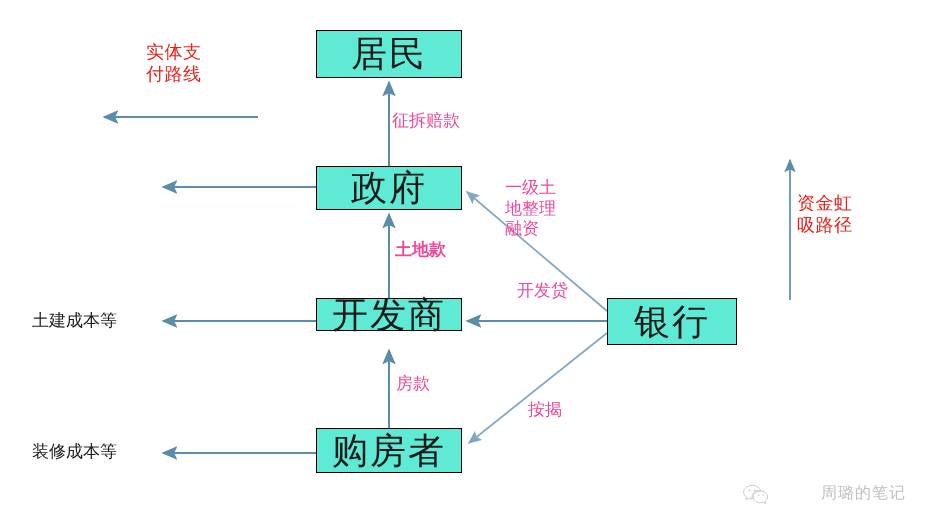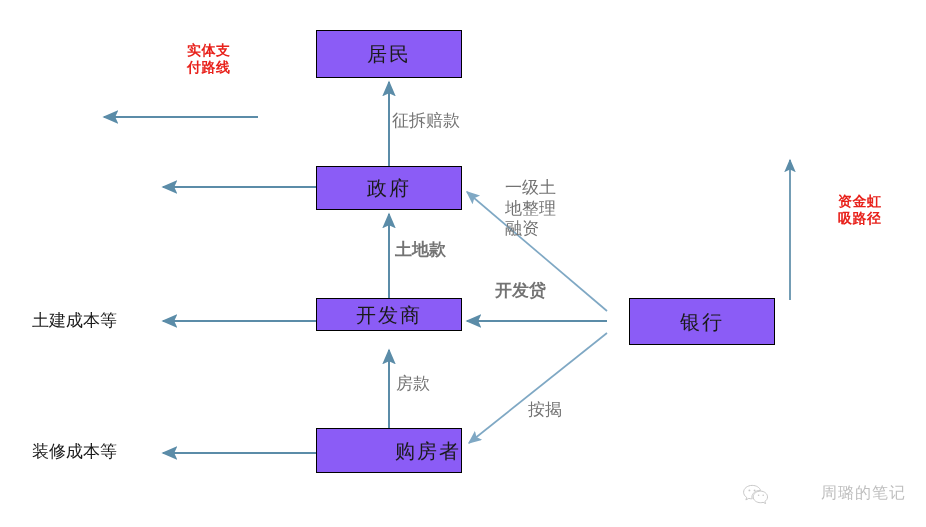--- a/index.html
+++ b/index.html
@@ -23,55 +23,54 @@
     left: 0;
     top: 0;
     width: 926px;
     height: 527px;
     pointer-events: none;
   }
   .node {
     position: absolute;
     box-sizing: border-box;
     border: 1.6px solid #000000;
-    background: #8b5cf6;
+    background: #5eead4;
     display: flex;
     align-items: center;
     justify-content: center;
-    font-size: 20px;
+    font-size: 36px;
     color: #1a1a1a;
     letter-spacing: 2px;
     line-height: 1;
     font-family: "Liberation Serif", "DejaVu Serif", serif;
   }
   .edge-label {
     position: absolute;
     font-size: 17px;
-    color: #737373;
+    color: #ec4899;
     line-height: 1.22;
     white-space: pre-line;
     font-family: "Liberation Serif", "DejaVu Serif", serif;
   }
   .sink-label {
     position: absolute;
     font-size: 17px;
     color: #1a1a1a;
     line-height: 1.3;
     white-space: pre-line;
     font-family: "Liberation Serif", "DejaVu Serif", serif;
   }
   .legend {
     position: absolute;
-    font-size: 14px;
-    font-weight: bold;
+    font-size: 18px;
+    font-weight: normal;
     line-height: 1.22;
     white-space: pre-line;
     letter-spacing: 0.5px;
     font-family: "Liberation Sans", "DejaVu Sans", sans-serif;
-    margin-left: 41px;
   }
   #watermark {
     position: absolute;
     left: 742px;
     top: 483px;
     display: flex;
     align-items: center;
     gap: 7px;
     opacity: 0.42;
   }
@@ -127,37 +126,37 @@
   </div>
 
   <div class="node" style="left:316px; top:166px; width:146px; height:44px;">
     <span>政府</span>
   </div>
 
   <div class="node" style="left:316px; top:298px; width:146px; height:33px;">
     <span>开发商</span>
   </div>
 
-  <div class="node" style="left:316px; top:428px; width:146px; height:45px;justify-content:flex-end;">
+  <div class="node" style="left:316px; top:428px; width:146px; height:45px;">
     <span>购房者</span>
   </div>
 
-  <div class="node" style="left:629px; top:298px; width:146px; height:47px;">
+  <div class="node" style="left:607px; top:298px; width:130px; height:47px;">
     <span>银行</span>
   </div>
 
   <div class="edge-label" style="left:392px; top:111px;">征拆赔款</div>
 
   <div class="edge-label" style="left:505px; top:178px;">一级土
 地整理
 融资</div>
 
   <div class="edge-label" style="left:395px; top:240px;font-weight:bold;">土地款</div>
 
-  <div class="edge-label" style="left:495px; top:281px;font-weight:bold;">开发贷</div>
+  <div class="edge-label" style="left:517px; top:281px;">开发贷</div>
 
   <div class="edge-label" style="left:396px; top:374px;">房款</div>
 
   <div class="edge-label" style="left:528px; top:400px;">按揭</div>
 
 
   <div class="sink-label" style="left:32px; top:310px;">土建成本等</div>
 
   <div class="sink-label" style="left:32px; top:441px;">装修成本等</div>
 

